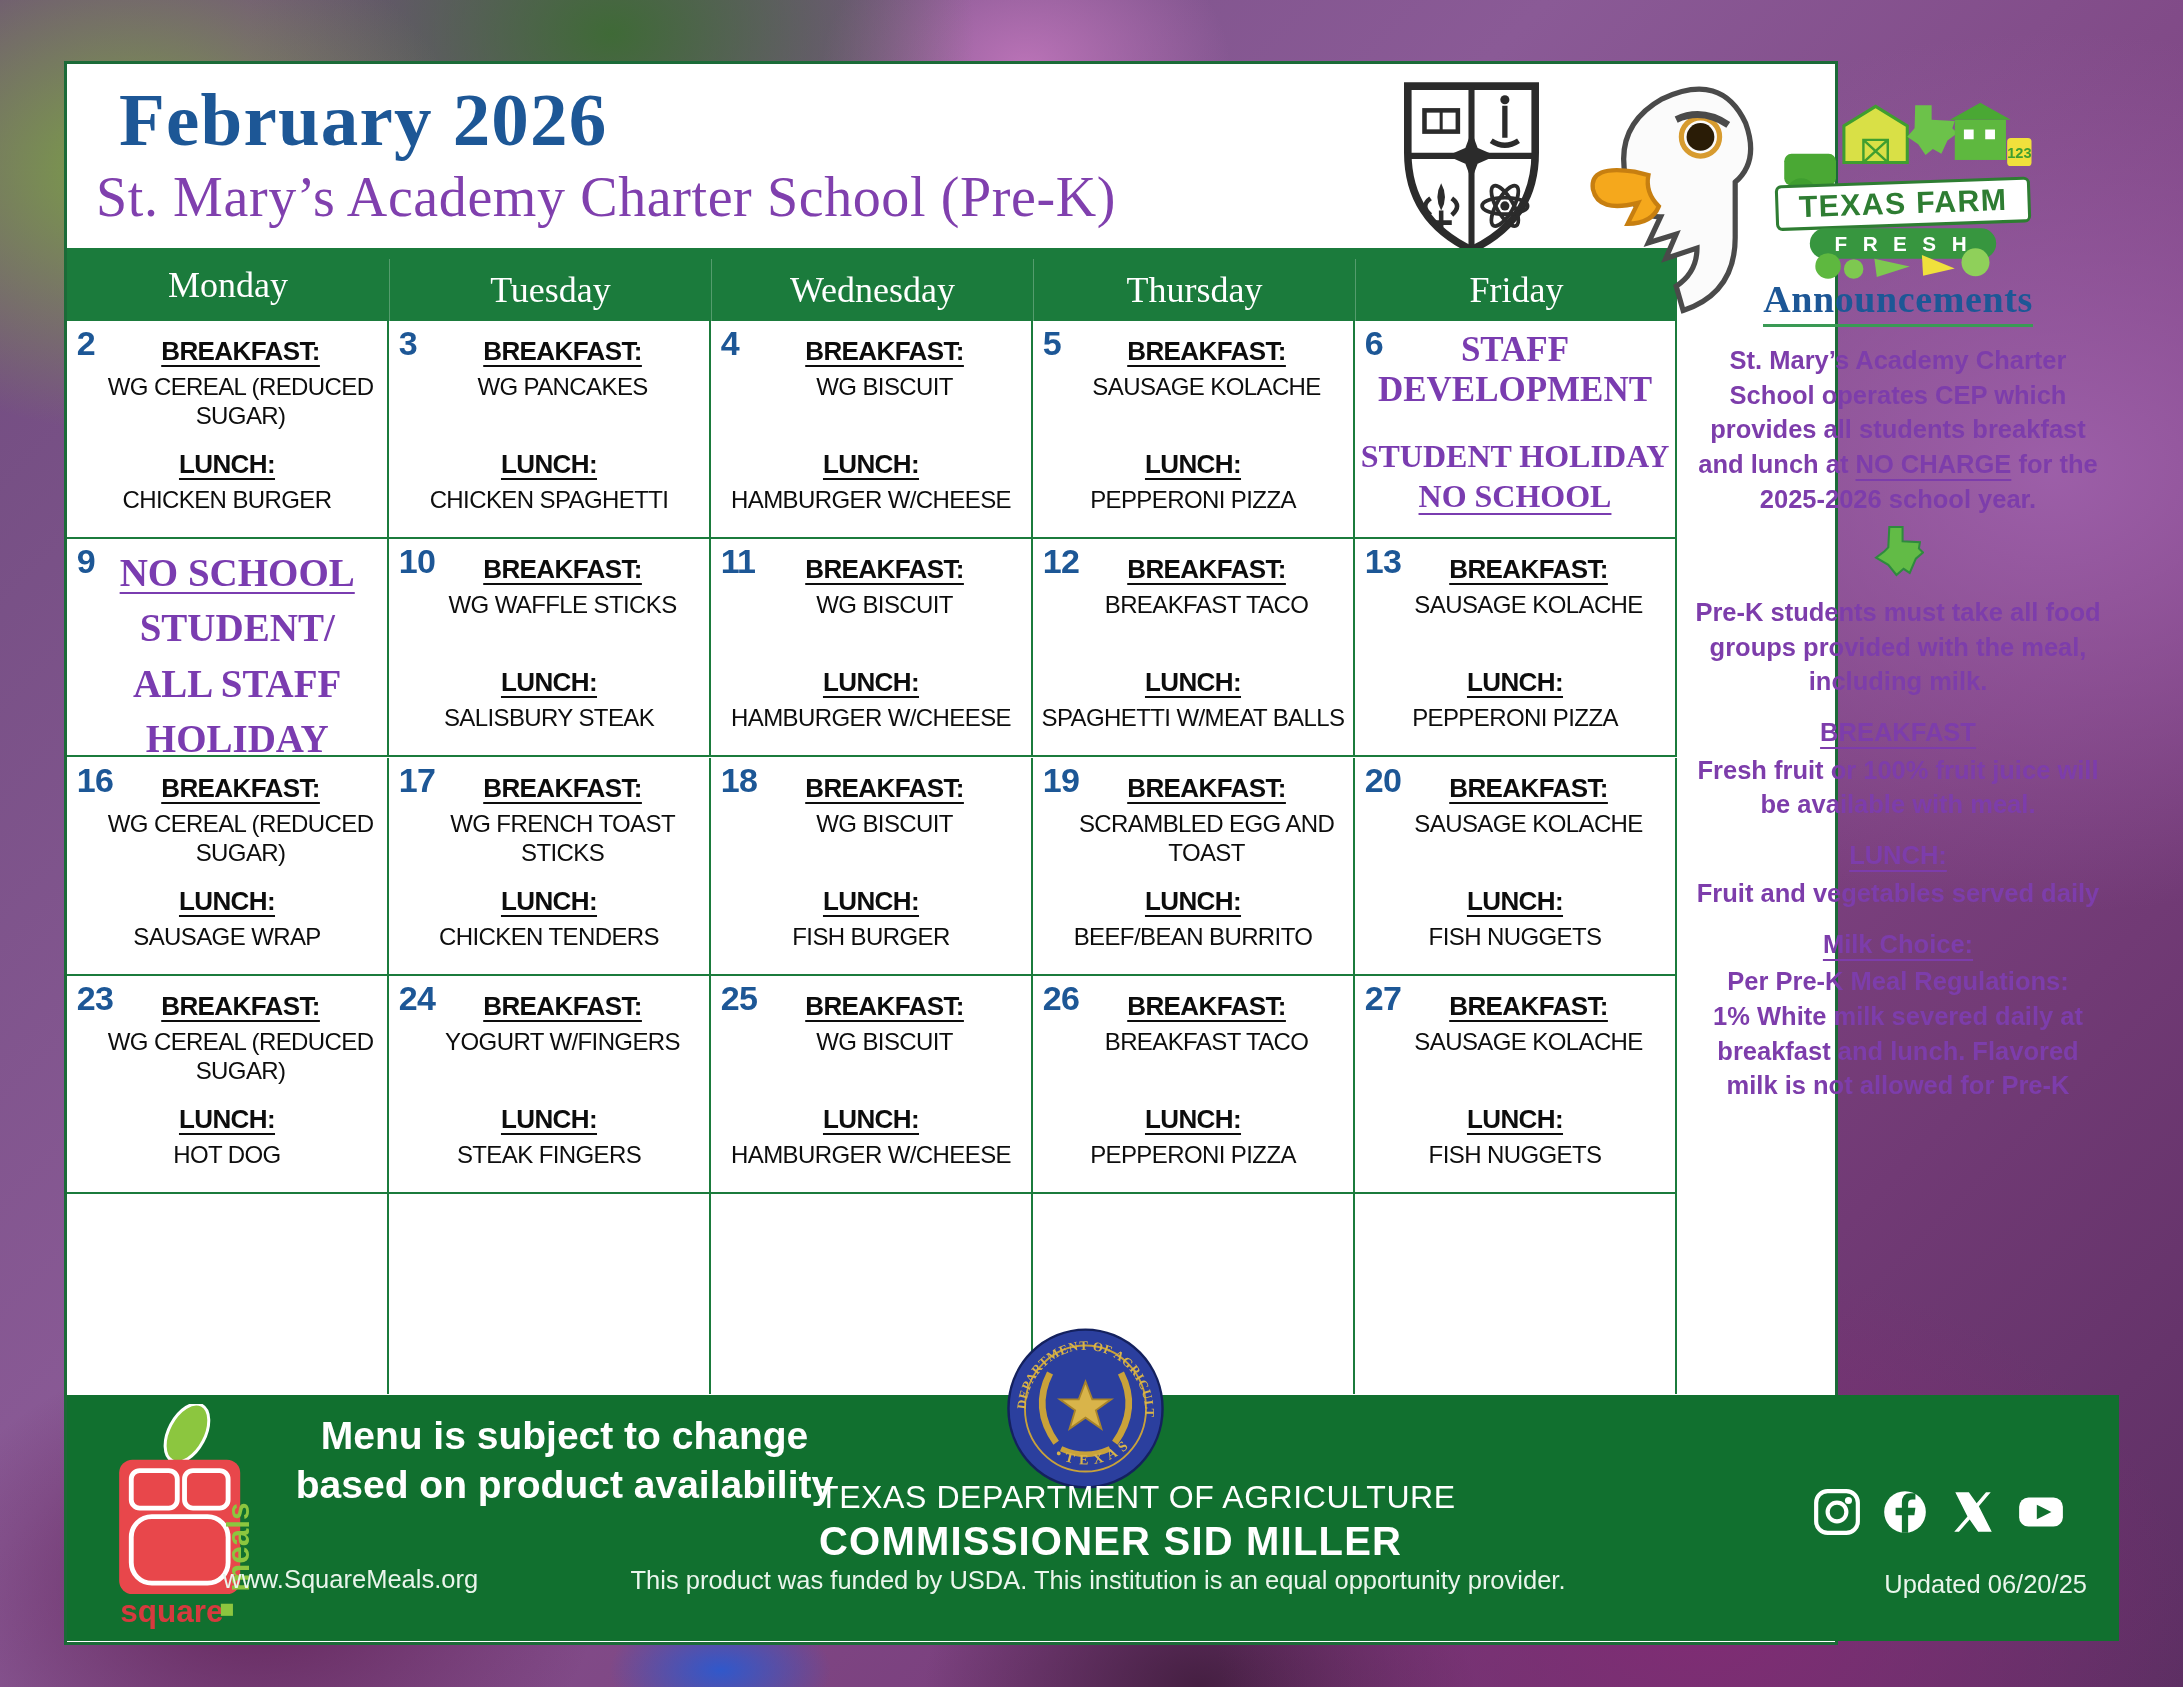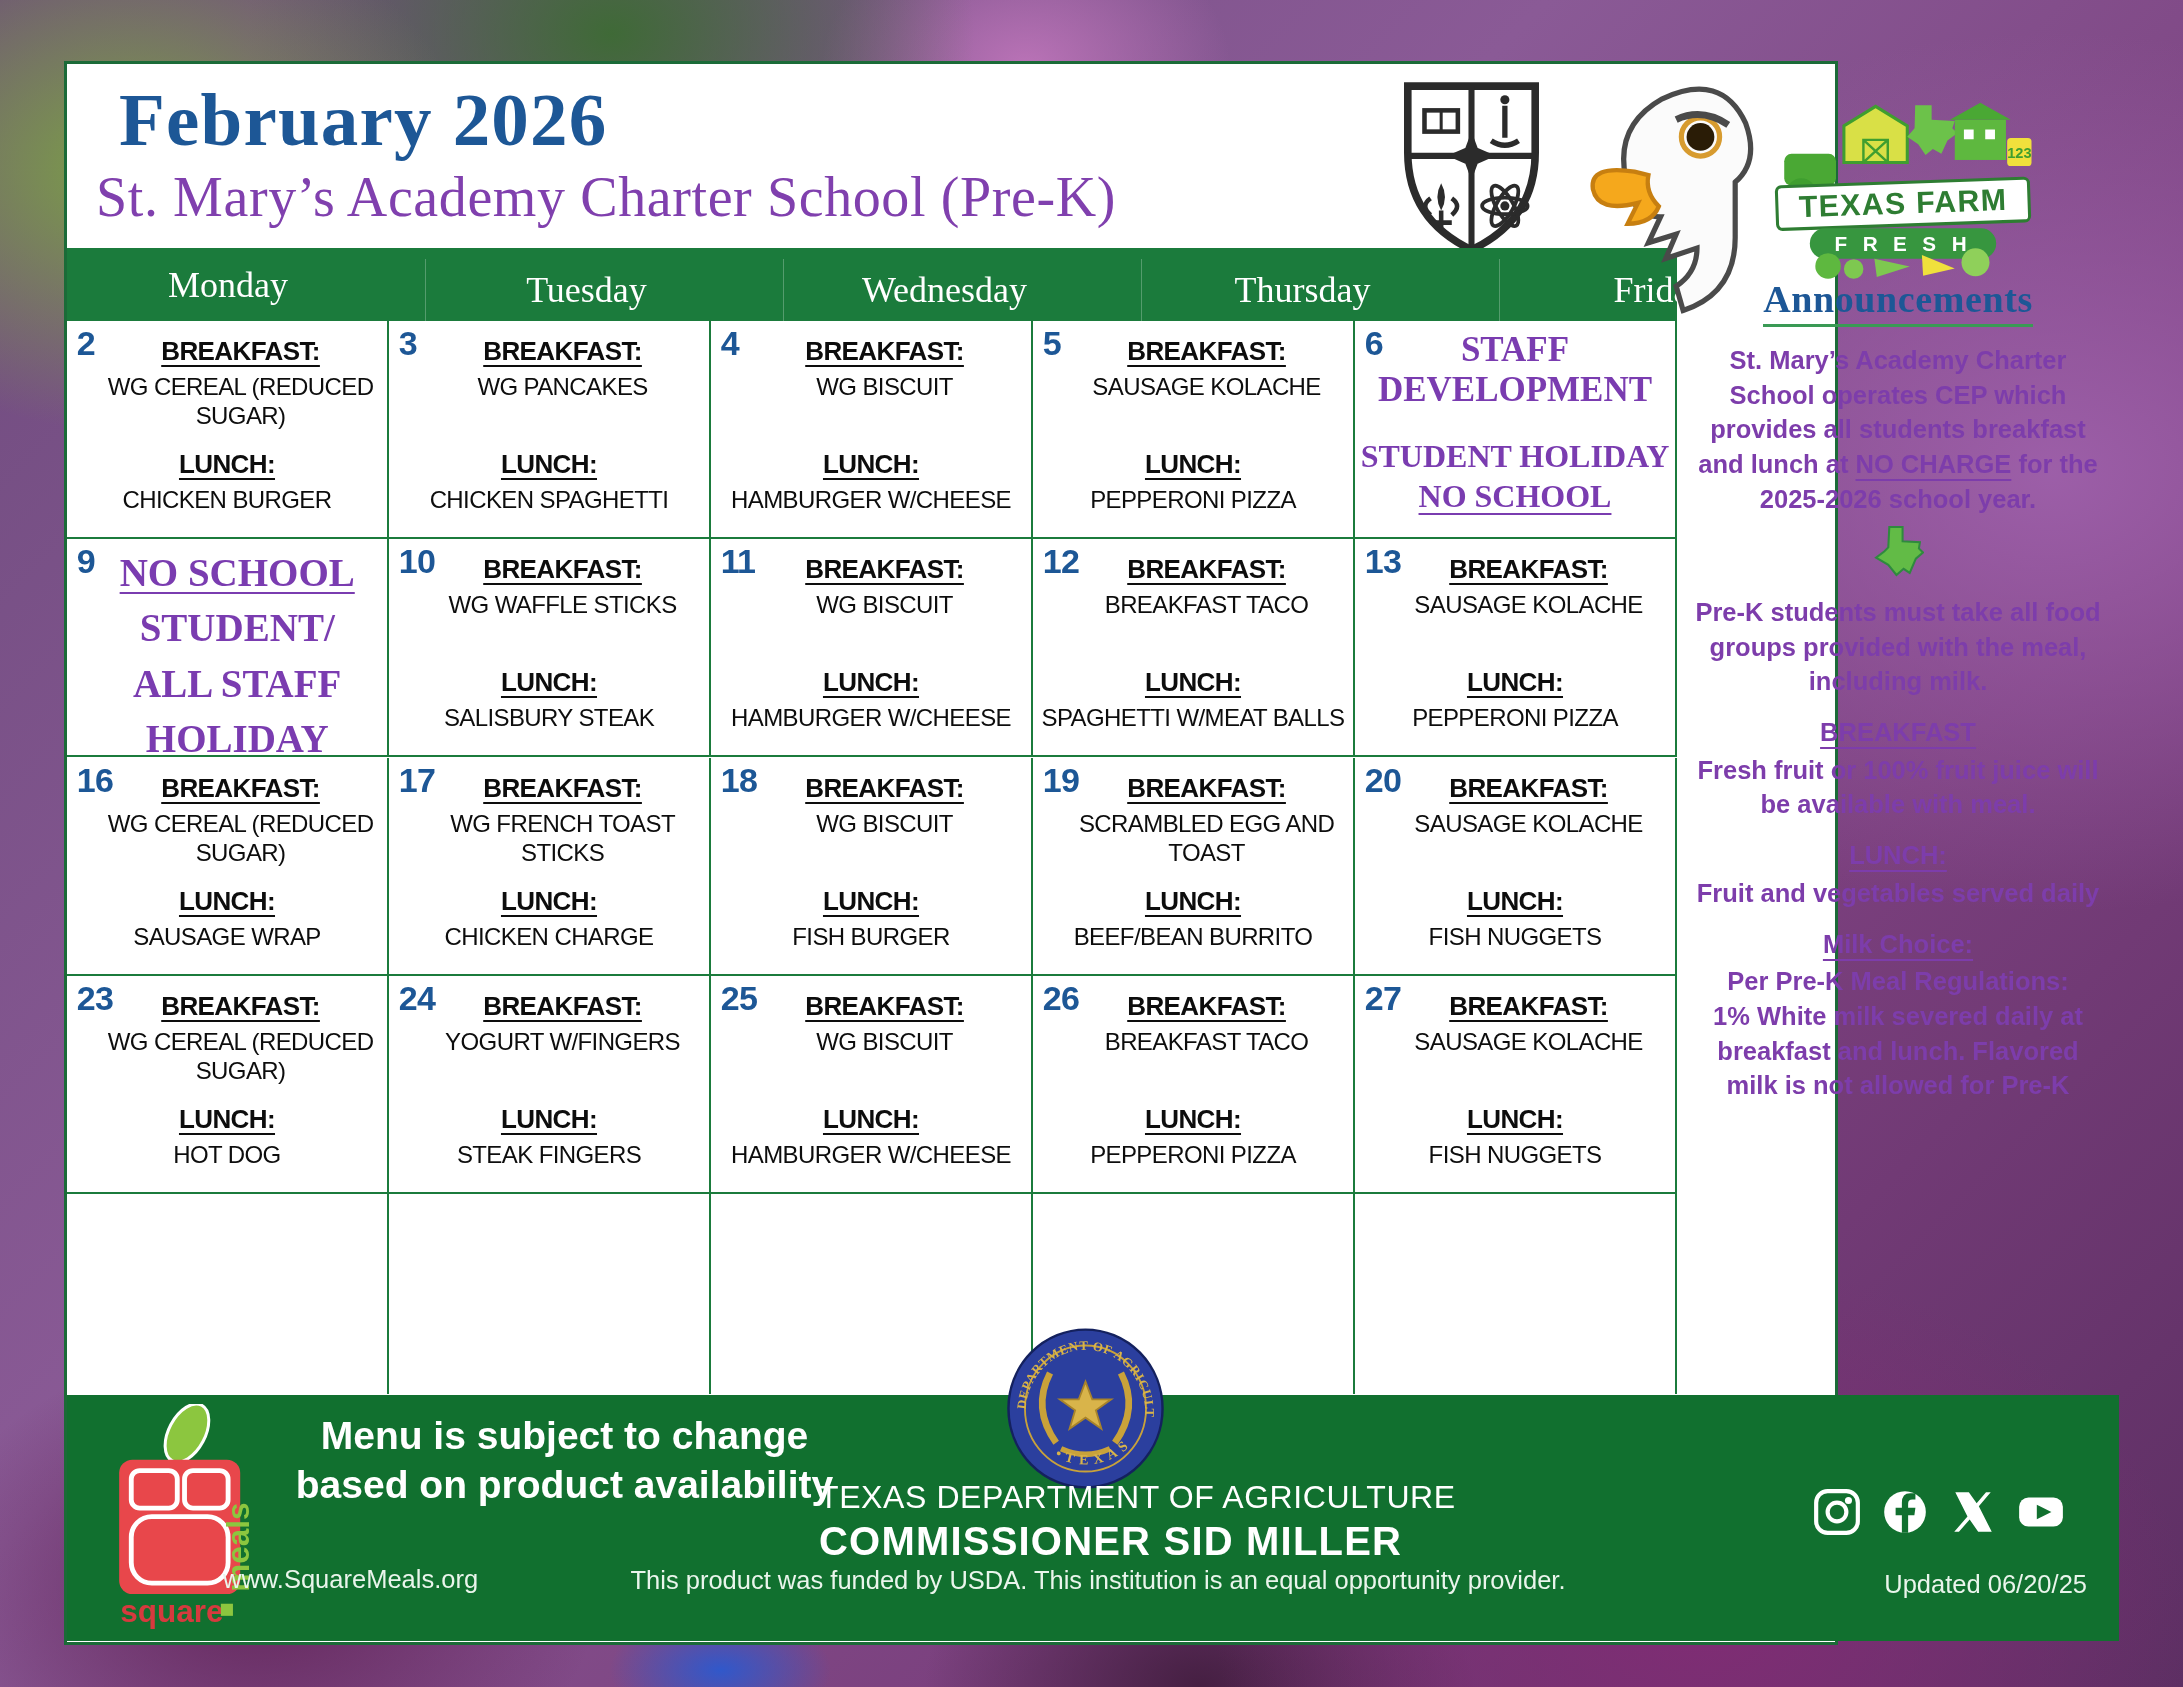--- a/index.html
+++ b/index.html
@@ -34,21 +34,21 @@
     font:700 75px/1.1 "Liberation Serif",serif;color:var(--blue);letter-spacing:1.2px;
   }
   .school-title{
     position:absolute;left:29px;top:103px;
     font:400 56px/1.1 "Liberation Serif",serif;color:#8040ae;letter-spacing:0.6px;
   }
   .crest{position:absolute;left:1322px;top:13.3px;width:165px;height:182px;}
   .eagle{position:absolute;left:1503px;top:7.3px;width:195px;height:243px;z-index:6;}
   .tff{position:absolute;left:1705px;top:18px;width:262px;height:201px;}
   
-  .band{position:absolute;left:0;top:184px;width:1610px;height:73px;background:var(--grid-green);display:flex;z-index:2;gap:36px;}
+  .band{position:absolute;left:0;top:184px;width:1610px;height:73px;background:var(--grid-green);display:flex;z-index:2;}
   .wd{flex:0 0 322px;display:flex;align-items:center;justify-content:center;
       font:400 36px/1 "Liberation Serif",serif;color:#fff;}
   .wd+.wd{border-left:1.2px solid rgba(255,255,255,.25);margin-top:11px;}
   
   .row{position:absolute;left:0;display:flex;}
   .week{height:218px;}
   .r1{top:257px;}.r2{top:475px;}.r3{top:694px;}.r4{top:912px;}
   .r5{top:1130px;height:200px;}
   .day{position:relative;flex:0 0 322px;height:100%;background:#fff;
        border-right:2.4px solid var(--grid-green);border-bottom:2.4px solid var(--grid-green);}
@@ -285,21 +285,21 @@
       </div>
     </div>
     <div class="day">
       <span class="dnum">17</span>
       <div class="mb">
         <div class="mlabel">BREAKFAST:</div>
         <div class="mitem">WG FRENCH TOAST STICKS</div>
       </div>
       <div class="ml">
         <div class="mlabel">LUNCH:</div>
-        <div class="mitem">CHICKEN CHARGE</div>
+        <div class="mitem">CHICKEN TENDERS</div>
       </div>
     </div>
     <div class="day">
       <span class="dnum">18</span>
       <div class="mb">
         <div class="mlabel">BREAKFAST:</div>
         <div class="mitem">WG BISCUIT</div>
       </div>
       <div class="ml">
         <div class="mlabel">LUNCH:</div>

